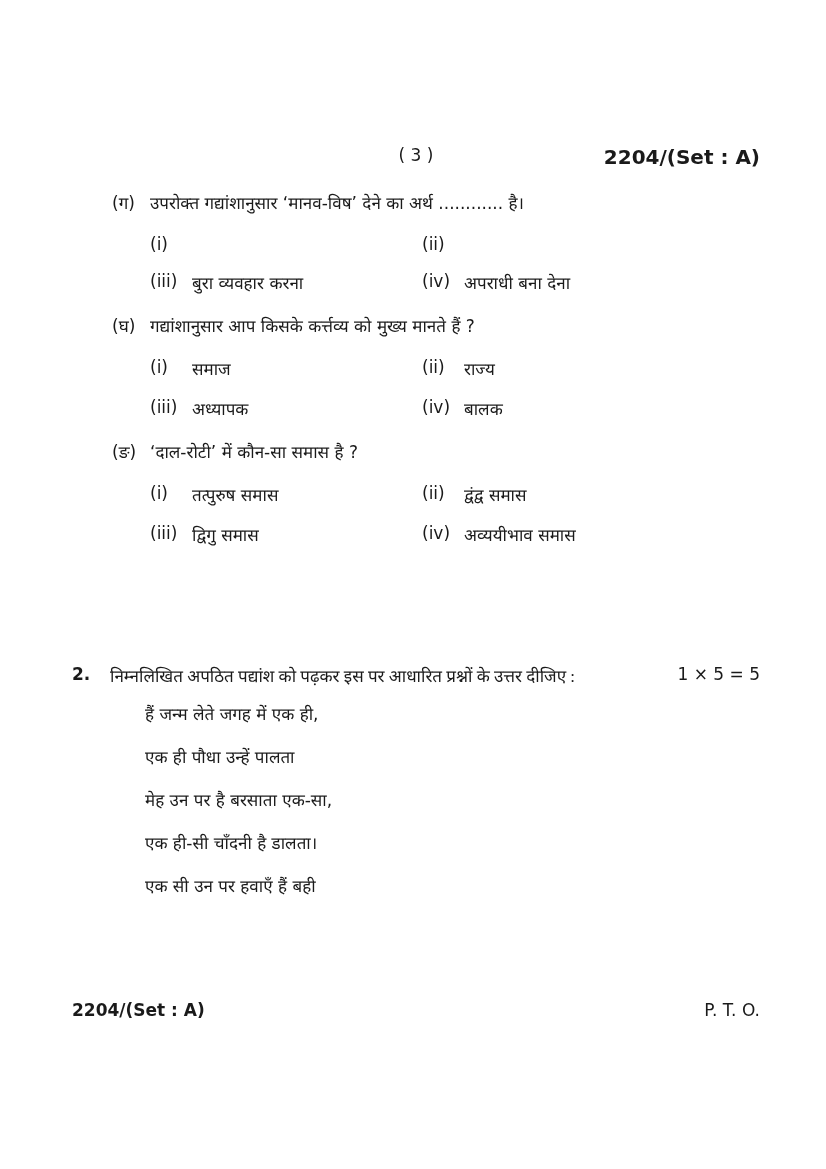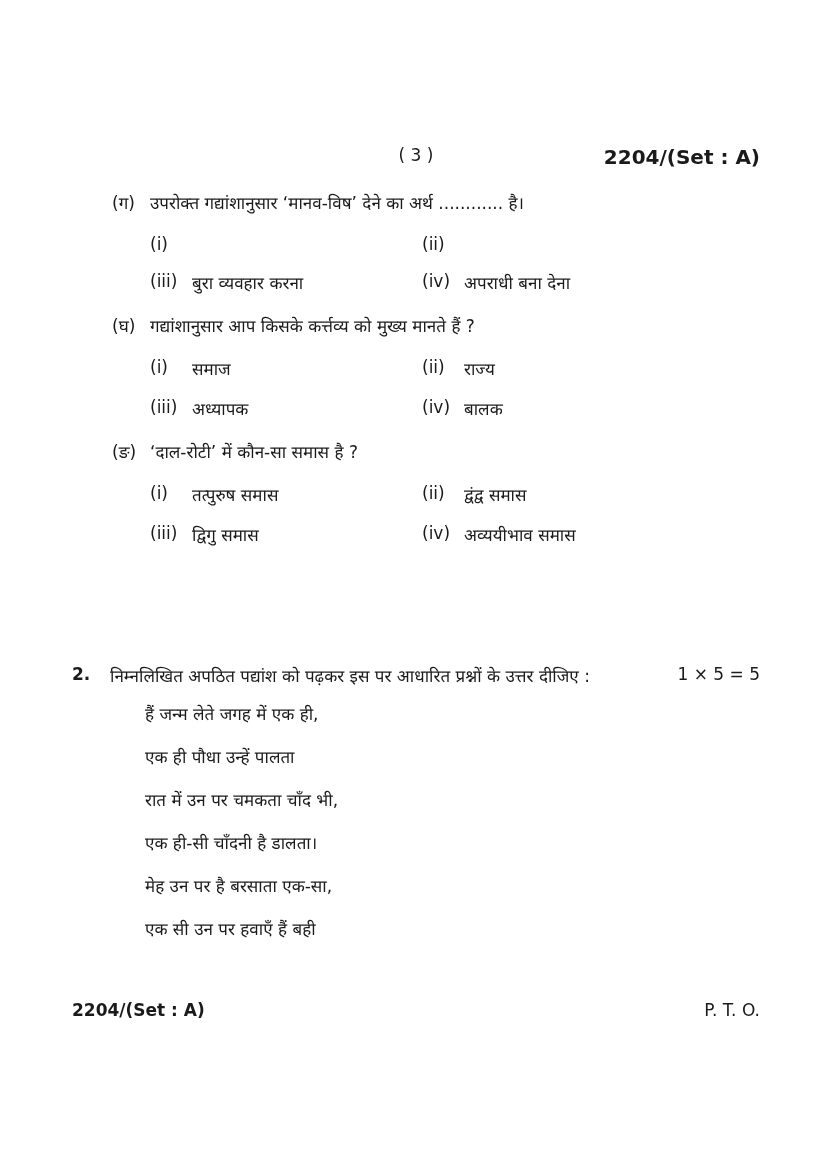--- a/index.html
+++ b/index.html
@@ -67,21 +67,21 @@
   .q2-row {
     display: flex;
     margin-top: 118px;
     margin-bottom: 16px;
   }
   .q2-num {
     flex: 0 0 38px;
     width: 38px;
     font-weight: bold;
   }
-  .q2-text { flex: 1; }
+  .q2-text { flex: 1; font-family: Liberation Serif, serif; }
   .q2-marks {
     margin-left: 28px;
     white-space: nowrap;
   }
   .poem {
     padding-left: 73px;
   }
   .poem-line {
     margin-bottom: 20px;
     line-height: 23px;
@@ -182,23 +182,22 @@
 
   <div class="q2-row">
     <span class="q2-num">2.</span>
     <span class="q2-text">निम्नलिखित अपठित पद्यांश को पढ़कर इस पर आधारित प्रश्नों के उत्तर दीजिए :</span>
     <span class="q2-marks">1 × 5 = 5</span>
   </div>
 
   <div class="poem">
     <div class="poem-line">हैं जन्म लेते जगह में एक ही,</div>
     <div class="poem-line">एक ही पौधा उन्हें पालता</div>
-    <div class="poem-line">रात में उन पर चमकता चाँद भी,</div>
+    <div class="poem-line">मेह उन पर है बरसाता एक-सा,</div>
     <div class="poem-line">एक ही-सी चाँदनी है डालता।</div>
-    <div class="poem-line">मेह उन पर है बरसाता एक-सा,</div>
     <div class="poem-line">एक सी उन पर हवाएँ हैं बही</div>
   </div>
 
   <div class="footer">
     <span class="footer-code">2204/(Set : A)</span>
     <span class="footer-pto">P. T. O.</span>
   </div>
 
 </div>
 

